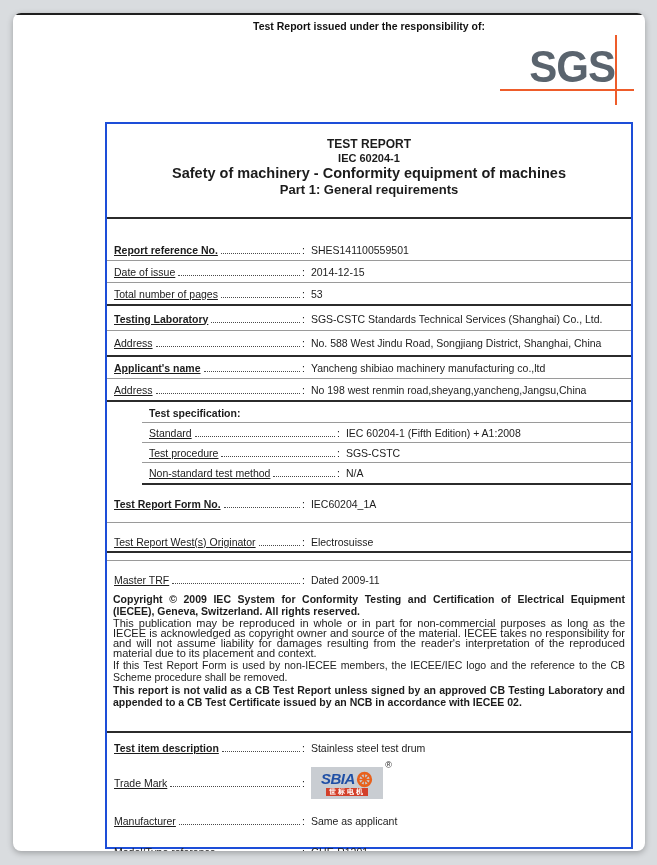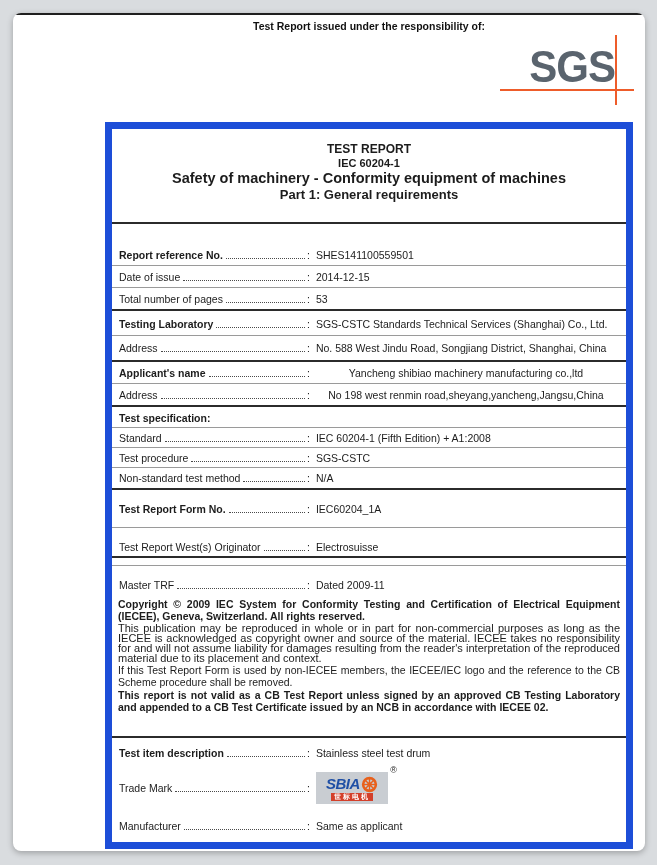--- a/index.html
+++ b/index.html
@@ -29,48 +29,48 @@
     font-size:42px; font-weight:bold; line-height:1;
     color:#5a646e; letter-spacing:-1px; transform:scaleY(1.06);
     transform-origin:top right;
   }
   .sgs-vline { position:absolute; top:22px; right:28px; width:2px; height:70px; background:#ee5c2a; }
   .sgs-hline { position:absolute; top:76px; left:67px; width:134px; height:2px; background:#ee5c2a; }
 
   
   .doc-table {
     position:absolute; left:92px; top:109px; width:528px; height:727px;
-    border:7px solid #1d4ed8; box-sizing:border-box; background:#fff;
+    border:2px solid #1d4ed8; box-sizing:border-box; background:#fff;
   }
   .sec { box-sizing:border-box; border-bottom:2px solid #2b2b2b; }
   .sec.last { border-bottom:none; }
 
   .sec-title { height:95px; text-align:center; padding-top:13px; font-weight:bold; }
   .t1 { font-size:12px;   line-height:14px; }
   .t2 { font-size:11px;   line-height:14px; }
   .t3 { font-size:14.5px; line-height:17px; }
   .t4 { font-size:13px;   line-height:16px; }
 
   .row {
     display:flex; align-items:center; box-sizing:border-box;
     padding:0 10px 0 7px; font-size:10.5px; height:22px;
   }
   .row.hr { border-bottom:1px solid #9a9a9a; }
-  .lblwrap { display:flex; align-items:baseline; width:188px; flex-shrink:0; }
+  .lblwrap { display:flex; align-items:baseline; width:188px; flex-shrink:0;text-decoration:underline; }
   .dots { flex:1; border-bottom:1.5px dotted #4a4a4a; margin:0 2px 2px 3px; min-width:6px; }
   .colon { flex-shrink:0; }
   .val { margin-left:6px; flex:1; white-space:nowrap; }
   .b { font-weight:bold; }
 
   .sec-refs   { height:87px; padding-top:20px; }
   .sec-lab    { height:51px; padding-top:1px; }
   .sec-lab .row { height:24px; }
-  .sec-appl   { height:45px; padding-top:1px;text-align:center; }
+  .sec-appl   { height:45px; padding-top:1px; }
   .sec-appl .row { height:21px; }
-  .sec-spec   { height:83px; padding-top:1px; }
+  .sec-spec   { height:83px; padding-top:1px;margin-left:35px; }
   .sec-spec .row { height:20px; }
   .sec-trf    { height:68px; }
   .sec-trf .row { height:38px; }
 
   .sec-copy { height:144px; padding:4px 6px 4px 6px;margin-top:36px; }
   .sec-copy p { margin:0 0 1px 0; text-align:justify; }
   .cp-bold  { font-size:10.5px; font-weight:bold; line-height:12px; }
   .cp-small { font-size:11px;  line-height:10px; }
   .cp-norm  { font-size:10.5px; line-height:12px; }
 

